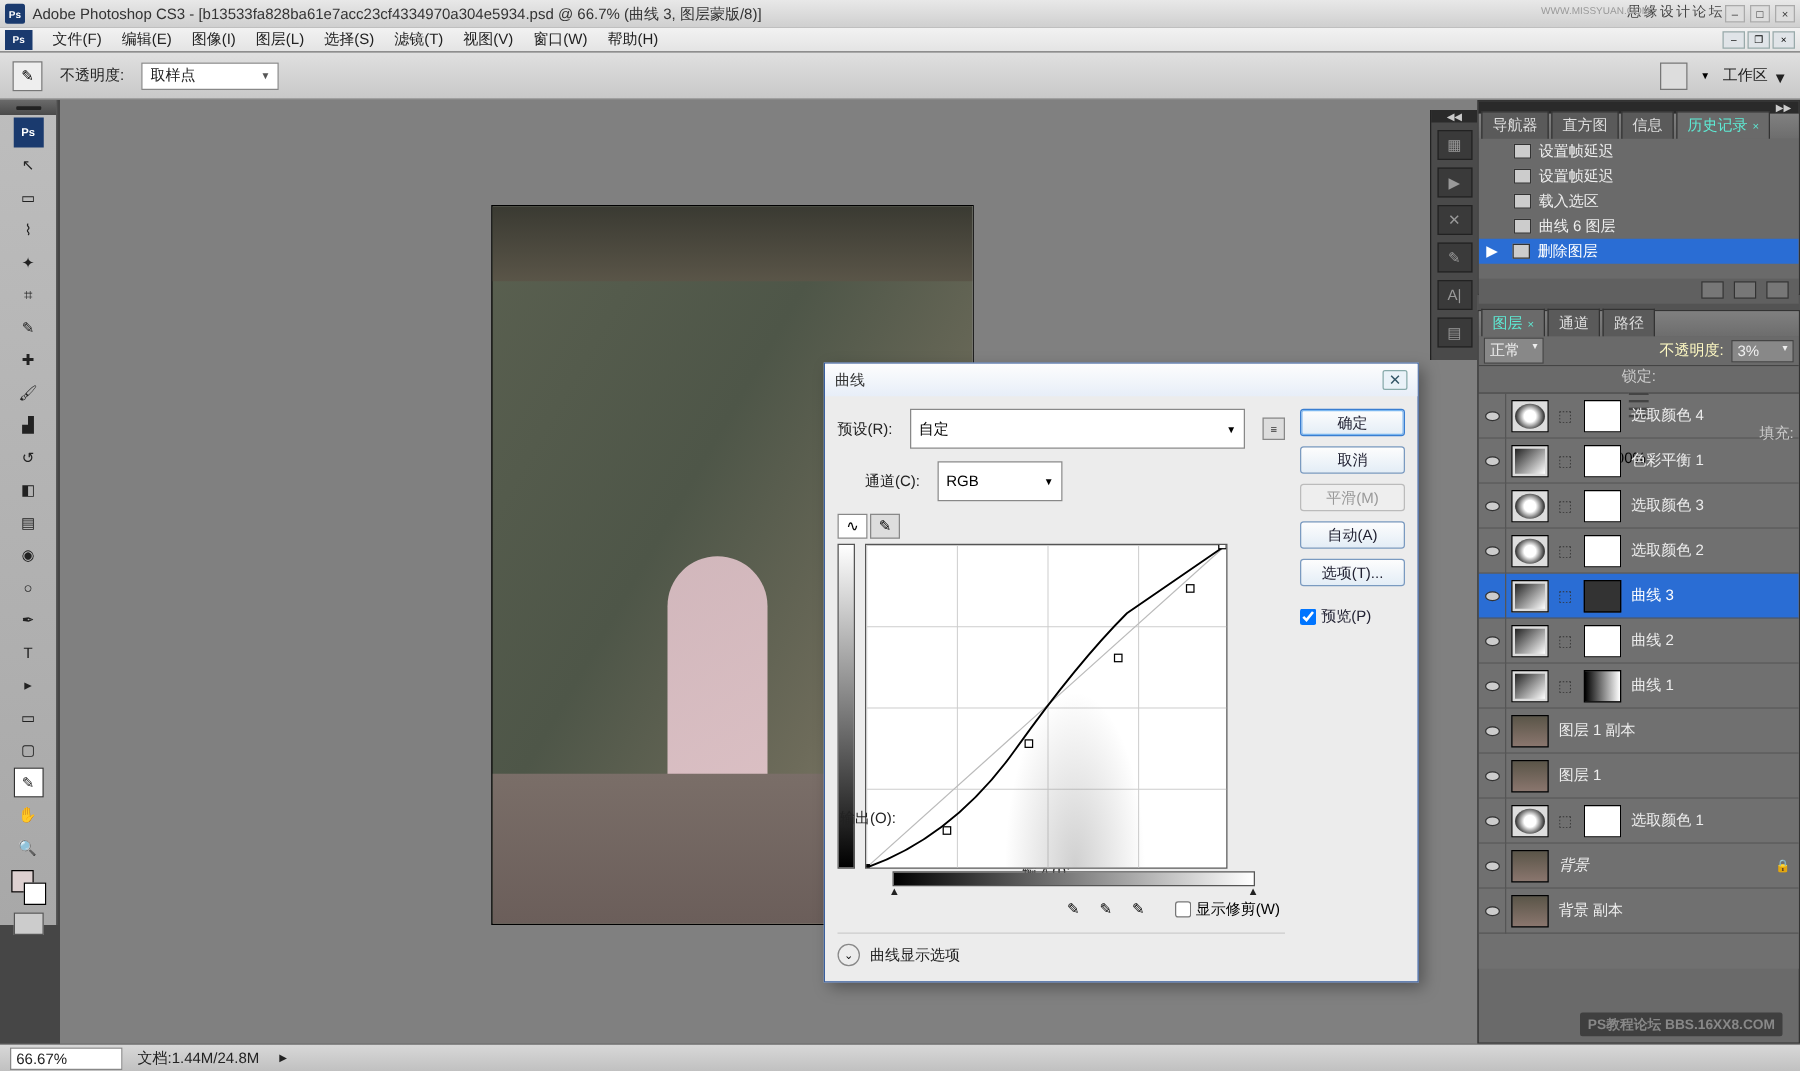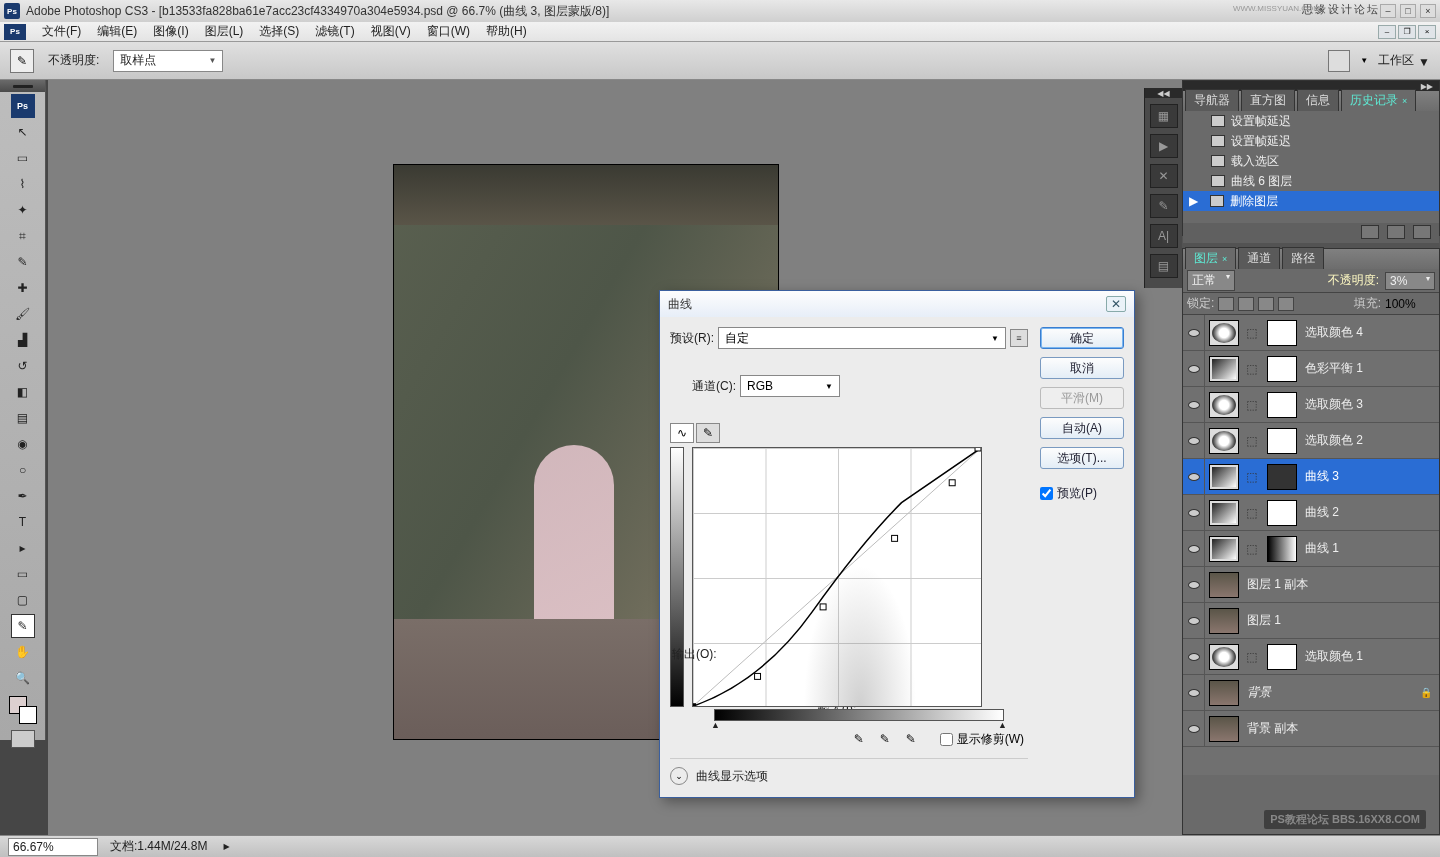--- a/index.html
+++ b/index.html
@@ -58,21 +58,21 @@
 .history-list{height:112px;overflow:hidden;}
 .history-item{height:20px;display:flex;align-items:center;padding-left:28px;gap:6px;color:#eee;}
 .history-item .h-icon{width:14px;height:12px;background:#ccc;border:1px solid #333;}
 .history-item.sel{background:#2a6dd4;color:#fff;}
 .history-footer{height:20px;background:#606060;display:flex;justify-content:flex-end;gap:8px;padding:2px 8px;}
 .history-footer span{width:18px;height:14px;border:1px solid #333;background:#777;}
 
 .layers-panel .opts{height:24px;display:flex;align-items:center;gap:6px;padding:0 4px;background:#6a6a6a;border-bottom:1px solid #444;}
 .layers-panel .opts .combo{background:#888;border:1px solid #444;padding:1px 18px 1px 4px;color:#eee;position:relative;}
 .layers-panel .opts .combo::after{content:"▾";position:absolute;right:4px;font-size:8px;}
-.layers-panel .locks{height:22px;display:flex;align-items:center;gap:4px;padding:0 4px;background:#6a6a6a;border-bottom:1px solid #444;}
+.layers-panel .locks{height:22px;display:flex;align-items:center;gap:4px;padding:0 4px;background:#6a6a6a;border-bottom:1px solid #444;flex-direction:column;}
 .layers-panel .locks .lock-icon{width:16px;height:14px;background:#888;border:1px solid #444;}
 .layers-panel .locks .label{color:#ccc;}
 .layers-list{height:460px;overflow-y:auto;background:#707070;}
 .layer-row{height:36px;display:flex;align-items:center;border-bottom:1px solid #555;background:#707070;}
 .layer-row.sel{background:#2a6dd4;color:#fff;}
 .layer-row .eye{width:22px;height:36px;border-right:1px solid #555;display:flex;align-items:center;justify-content:center;}
 .layer-row .eye .eye-icon{width:12px;height:8px;border:1px solid #333;border-radius:50%;background:#ccc;}
 .layer-row .thumb{width:30px;height:26px;background:#ddd;border:1px solid #000;margin-left:4px;position:relative;}
 .layer-row .thumb.adj::before{content:"";position:absolute;inset:2px;background:radial-gradient(circle,#fff 30%,#444 70%);border-radius:50%;}
 .layer-row .thumb.curves::before{content:"";position:absolute;inset:2px;background:linear-gradient(135deg,#222 0%,#fff 100%);}
@@ -90,23 +90,23 @@
 .statusbar .zoom{width:90px;border:1px solid #888;padding:1px 4px;background:#fff;}
 .statusbar .triangle{margin-left:4px;font-size:8px;}
 .watermark-bottom{position:absolute;right:14px;bottom:28px;font-size:11px;color:#888;background:rgba(0,0,0,.4);padding:2px 6px;border-radius:2px;font-weight:bold;}
 
 
 .dialog { position:absolute;left:659px;top:290px;width:476px;background:#ececec;border:1px solid #3a5f9e;box-shadow:4px 4px 12px rgba(0,0,0,.35); }
 .dialog .dlg-title{height:26px;background:linear-gradient(#fdfdfd,#e7eef8);display:flex;align-items:center;padding:0 8px;color:#333;}
 .dialog .dlg-title .dlg-close{margin-left:auto;width:20px;height:16px;border:1px solid #8aa;background:#eaf2f8;border-radius:2px;display:flex;align-items:center;justify-content:center;color:#356;}
 .dialog .dlg-body{padding:10px;display:flex;gap:12px;}
 .dialog .left-col{flex:1;}
-.dialog .row{display:flex;align-items:center;gap:4px;margin-bottom:26px;}
+.dialog .row{display:flex;align-items:center;gap:14px;margin-bottom:10px;}
 .dialog .row label{color:#222;}
-.dialog .row .dlg-combo{flex:1;height:22px;border:1px solid #888;background:#fff;display:flex;align-items:center;padding:0 6px;justify-content:space-between;}
+.dialog .row .dlg-combo{flex:1;height:32px;border:1px solid #888;background:#fff;display:flex;align-items:center;padding:0 6px;justify-content:space-between;}
 .dialog .row .dlg-combo .chev{font-size:8px;}
 .dialog .curve-tools{display:flex;gap:2px;margin-bottom:4px;}
 .dialog .curve-tools span{width:24px;height:20px;border:1px solid #888;background:#ddd;display:inline-flex;align-items:center;justify-content:center;}
 .dialog .curve-tools span.act{background:#fff;}
 .dialog .curve-area{display:flex;gap:8px;}
 .dialog .y-ramp{width:14px;height:260px;background:linear-gradient(#fff,#000);border:1px solid #555;}
 .dialog .graph{width:290px;height:260px;border:1px solid #555;background:#fff;position:relative;}
 .dialog .graph .grid{position:absolute;inset:0;background-image:linear-gradient(#ccc 1px,transparent 1px),linear-gradient(90deg,#ccc 1px,transparent 1px);background-size:72.5px 65px;}
 .dialog .graph .histo{position:absolute;inset:0;background:radial-gradient(ellipse 80px 200px at 58% 100%,rgba(120,120,120,.35),transparent 70%);}
 .dialog .graph svg{position:absolute;inset:0;}

